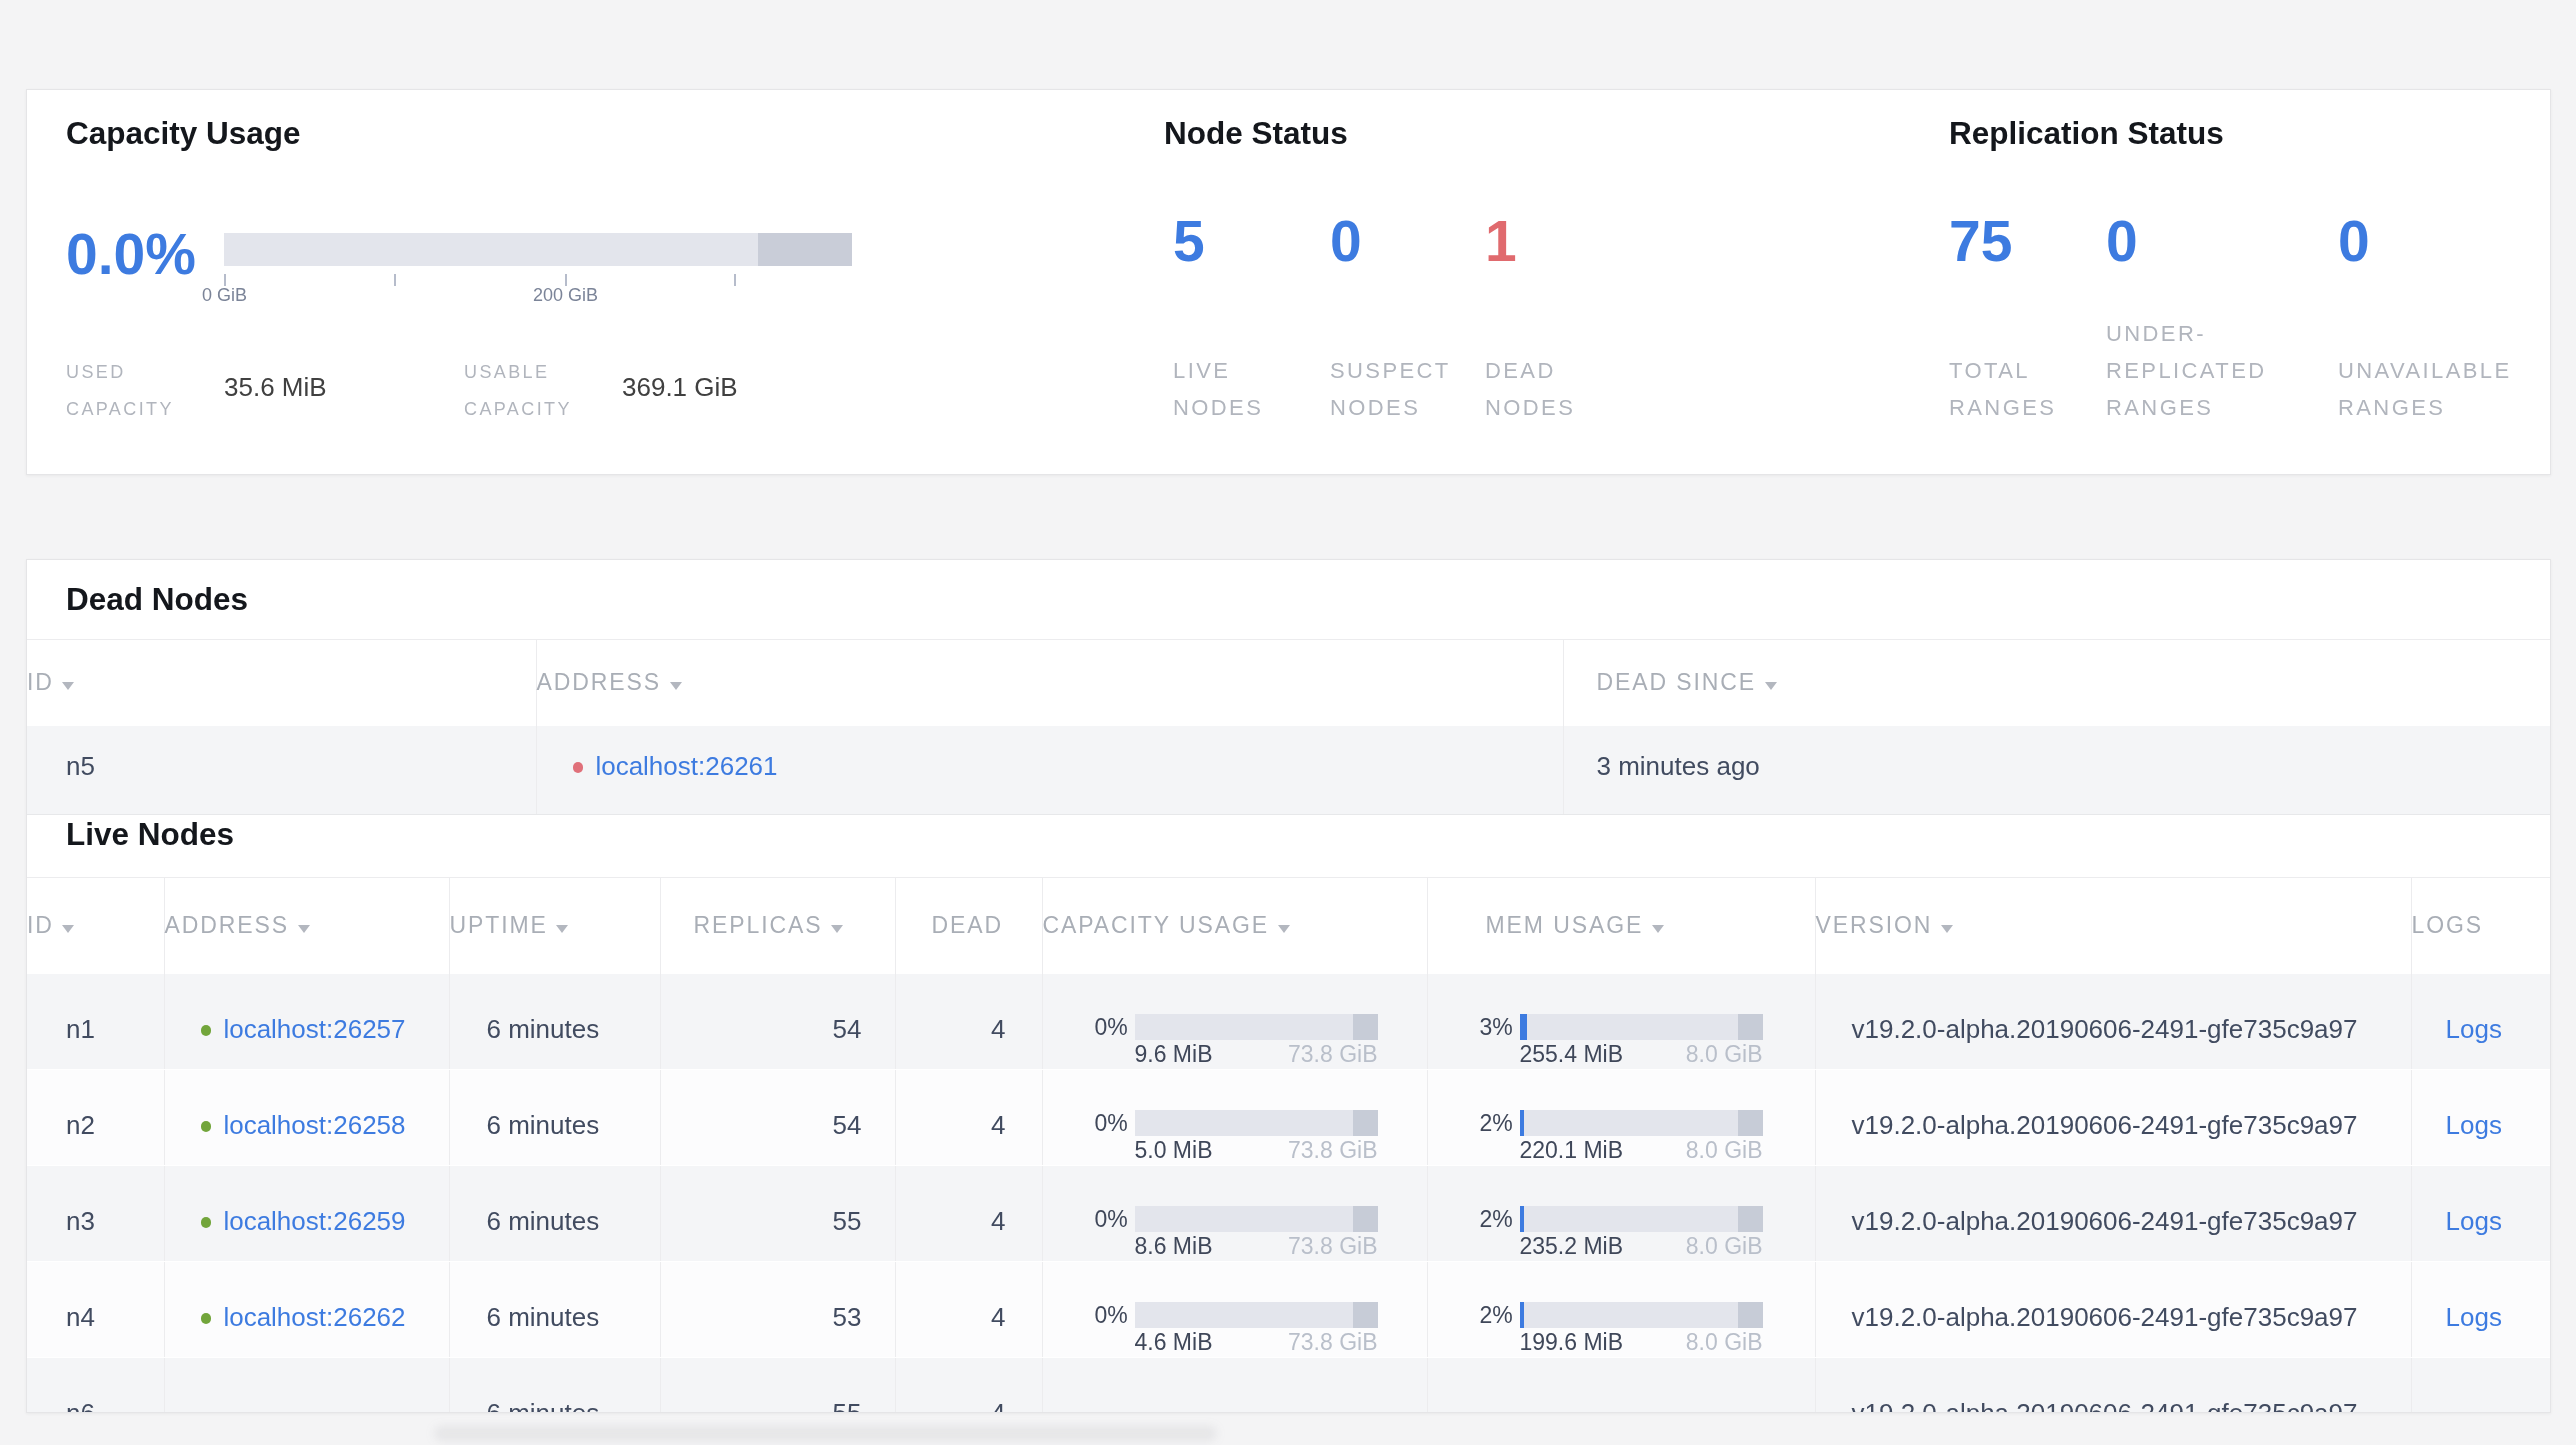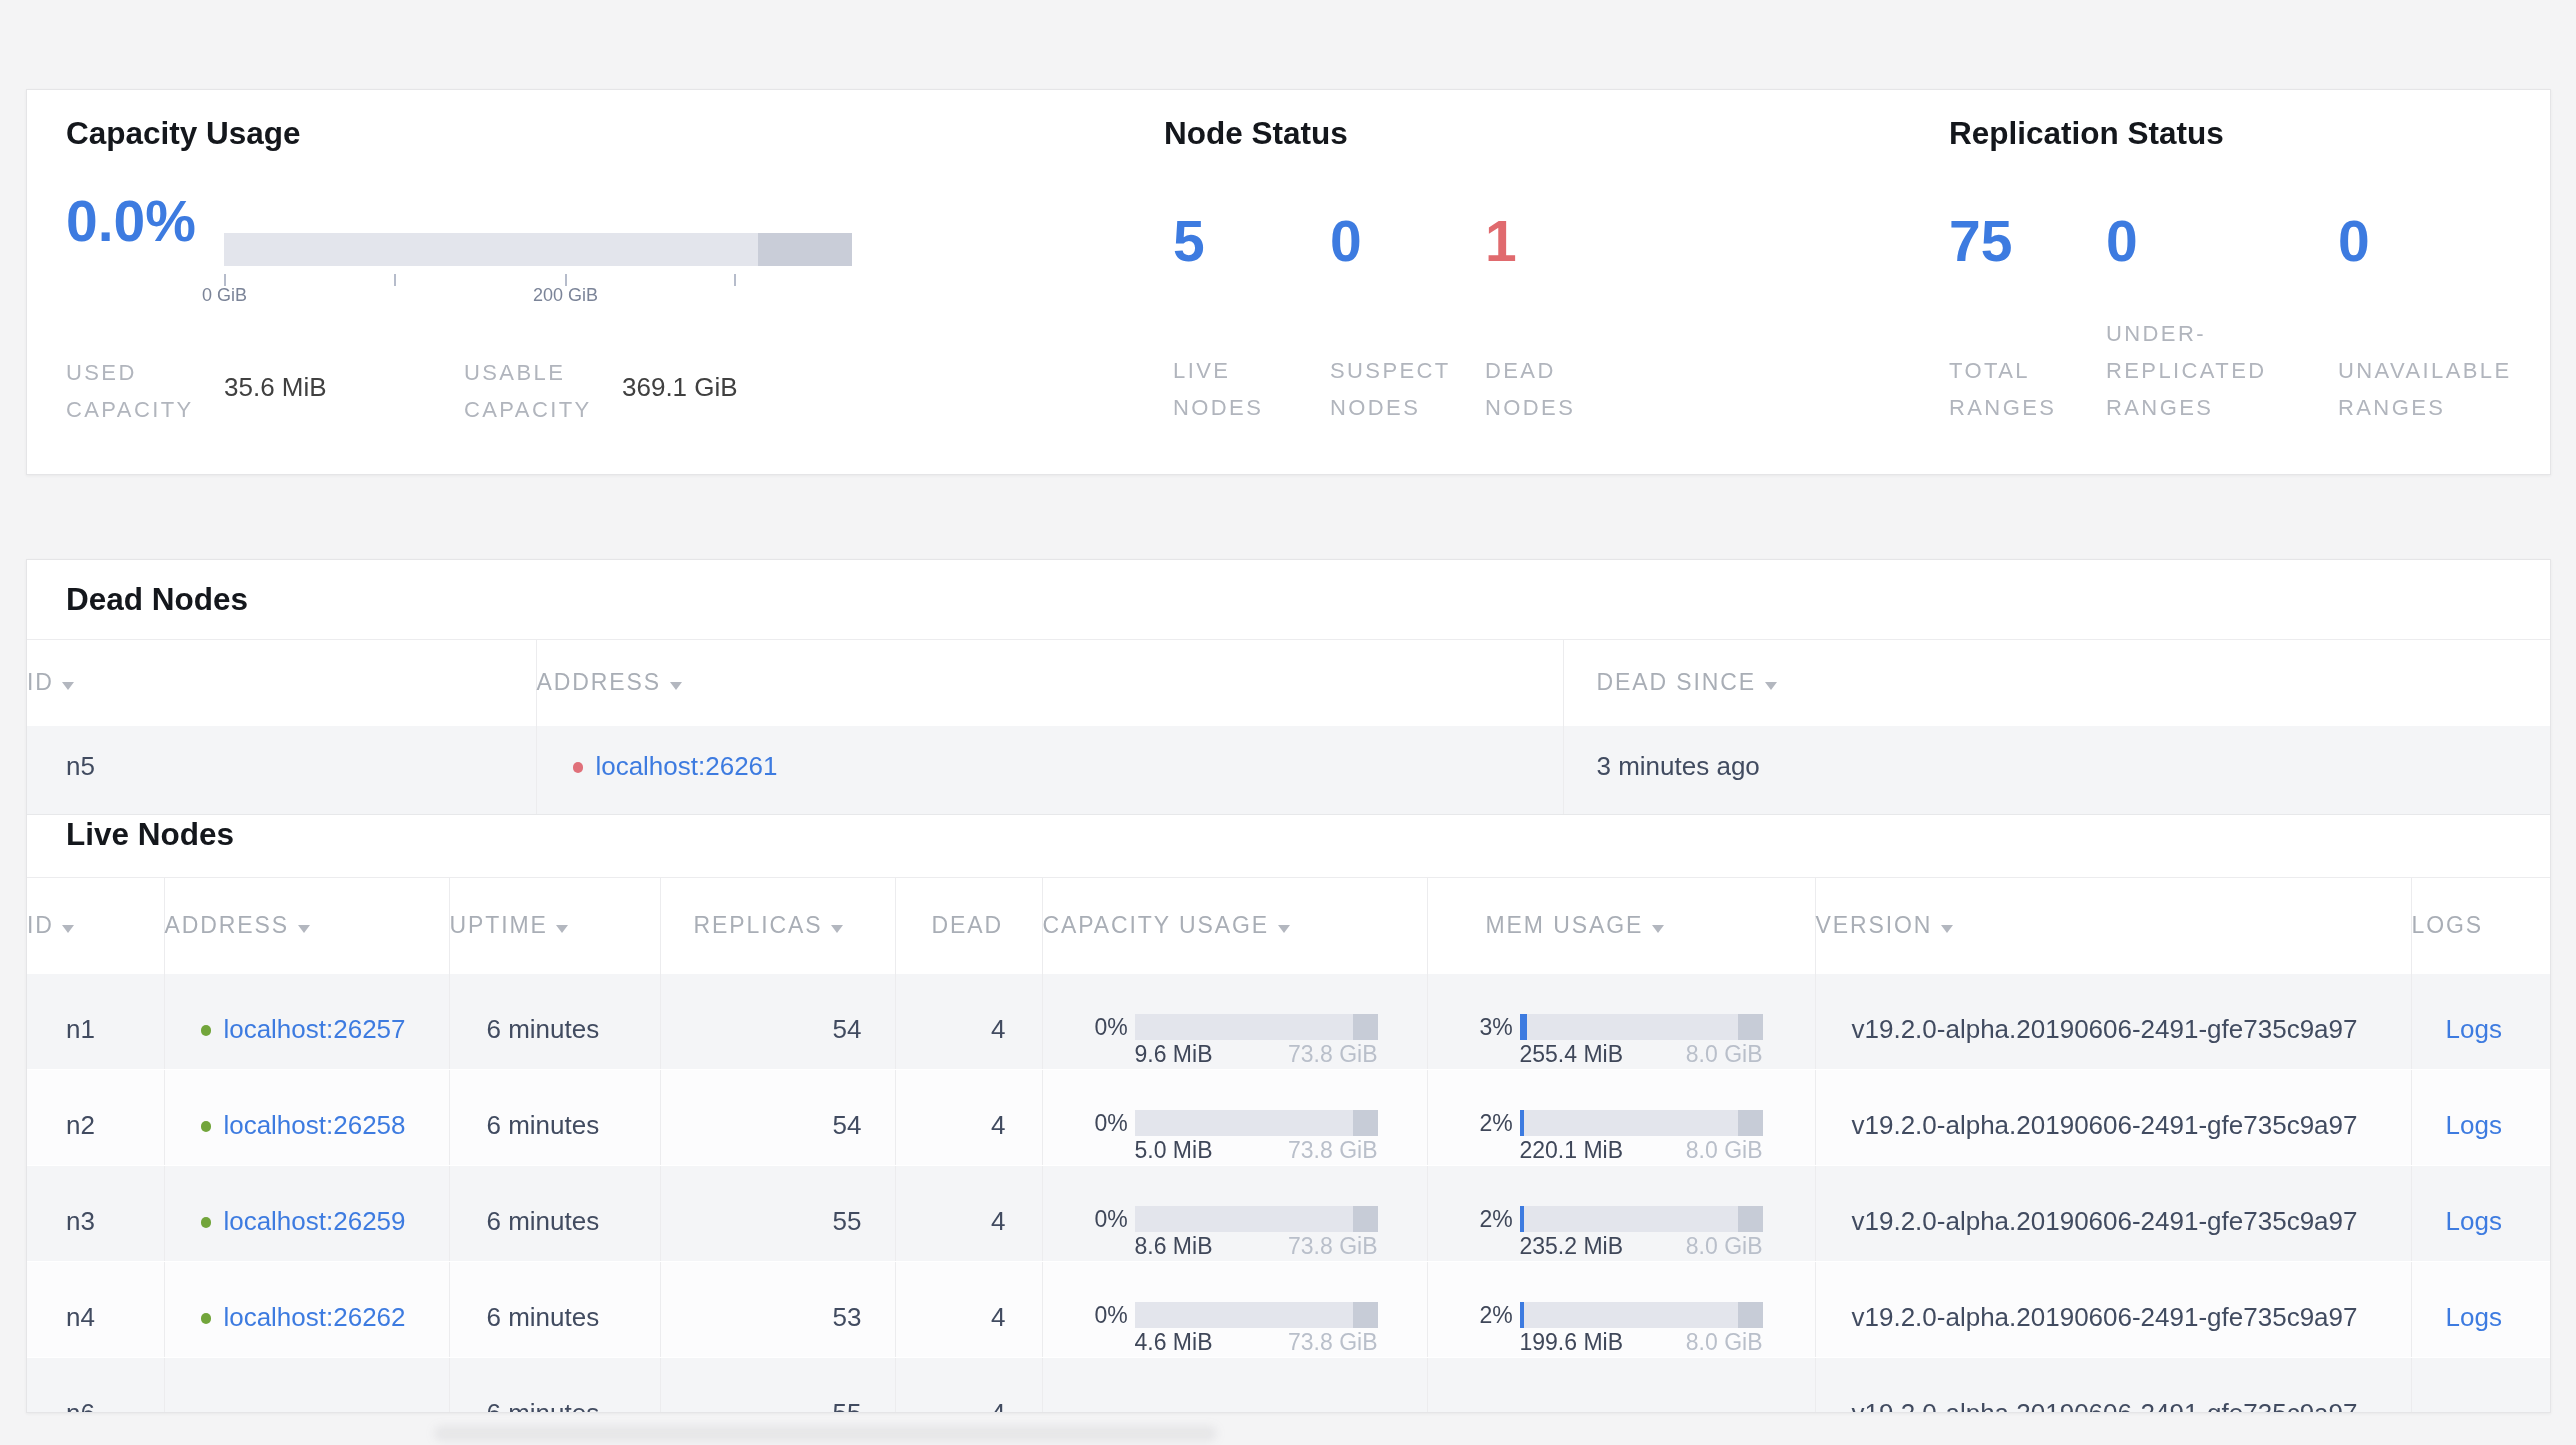--- a/index.html
+++ b/index.html
@@ -14,27 +14,27 @@
   #nodes-panel{left:26px;top:559px;width:2525px;height:854px;overflow:hidden;}
 
   .section-heading{position:absolute;top:25px;font-size:31.5px;font-weight:bold;color:#14171c;}
   #cap-heading{left:39px;} #node-heading{left:1137px;} #repl-heading{left:1922px;}
 
   .stat-number{position:absolute;top:122px;font-size:57px;line-height:59px;font-weight:bold;color:#3d7be0;}
   .stat-number.red{color:#e06a6e;}
   .stat-label{position:absolute;bottom:48px;font-size:22px;line-height:37px;letter-spacing:2.4px;color:#b1b5bd;}
 
   
-  #cap-pct{position:absolute;left:39px;top:100px;font-size:57px;line-height:63px;font-weight:bold;color:#3d7be0;}
+  #cap-pct{position:absolute;left:39px;top:133px;font-size:57px;line-height:63px;font-weight:bold;color:#3d7be0;}
   #cap-bar{position:absolute;left:197px;top:143px;width:628px;height:33px;background:#e3e5ec;}
   #cap-bar .darkseg{position:absolute;right:0;top:0;height:100%;width:15%;background:#c9cdd8;}
   #cap-bar .fill{position:absolute;left:0;top:0;height:100%;background:#3d7be0;}
   .cap-tick{position:absolute;top:184px;width:1.9px;height:12.4px;background:#b6bccb;}
   .cap-tick-label{position:absolute;top:195px;width:153px;text-align:center;font-size:18px;color:#7b8498;}
-  .cap-stat-label{position:absolute;bottom:46px;font-size:22px;line-height:37px;letter-spacing:2.4px;color:#b1b5bd;}
+  .cap-stat-label{position:absolute;bottom:46px;font-size:18px;line-height:37px;letter-spacing:2.4px;color:#b1b5bd;}
   .cap-stat-value{position:absolute;bottom:71px;font-size:26px;color:#404040;}
 
   
   .view-label{font-size:25px;letter-spacing:2.4px;color:#535e70;}
   .view-selected{font-size:25px;letter-spacing:2.4px;color:#3d7be0;margin-left:21px;cursor:pointer;display:flex;align-items:center;}
   .caret-down{display:inline-block;width:0;height:0;border-left:9.5px solid transparent;border-right:9.5px solid transparent;border-top:11.5px solid #3d7be0;margin-left:15.3px;}
 
   
   .table-heading{position:absolute;left:39px;font-size:31.5px;font-weight:bold;color:#14171c;}
   #dead-heading{top:21px;} #live-heading{top:256px;}

